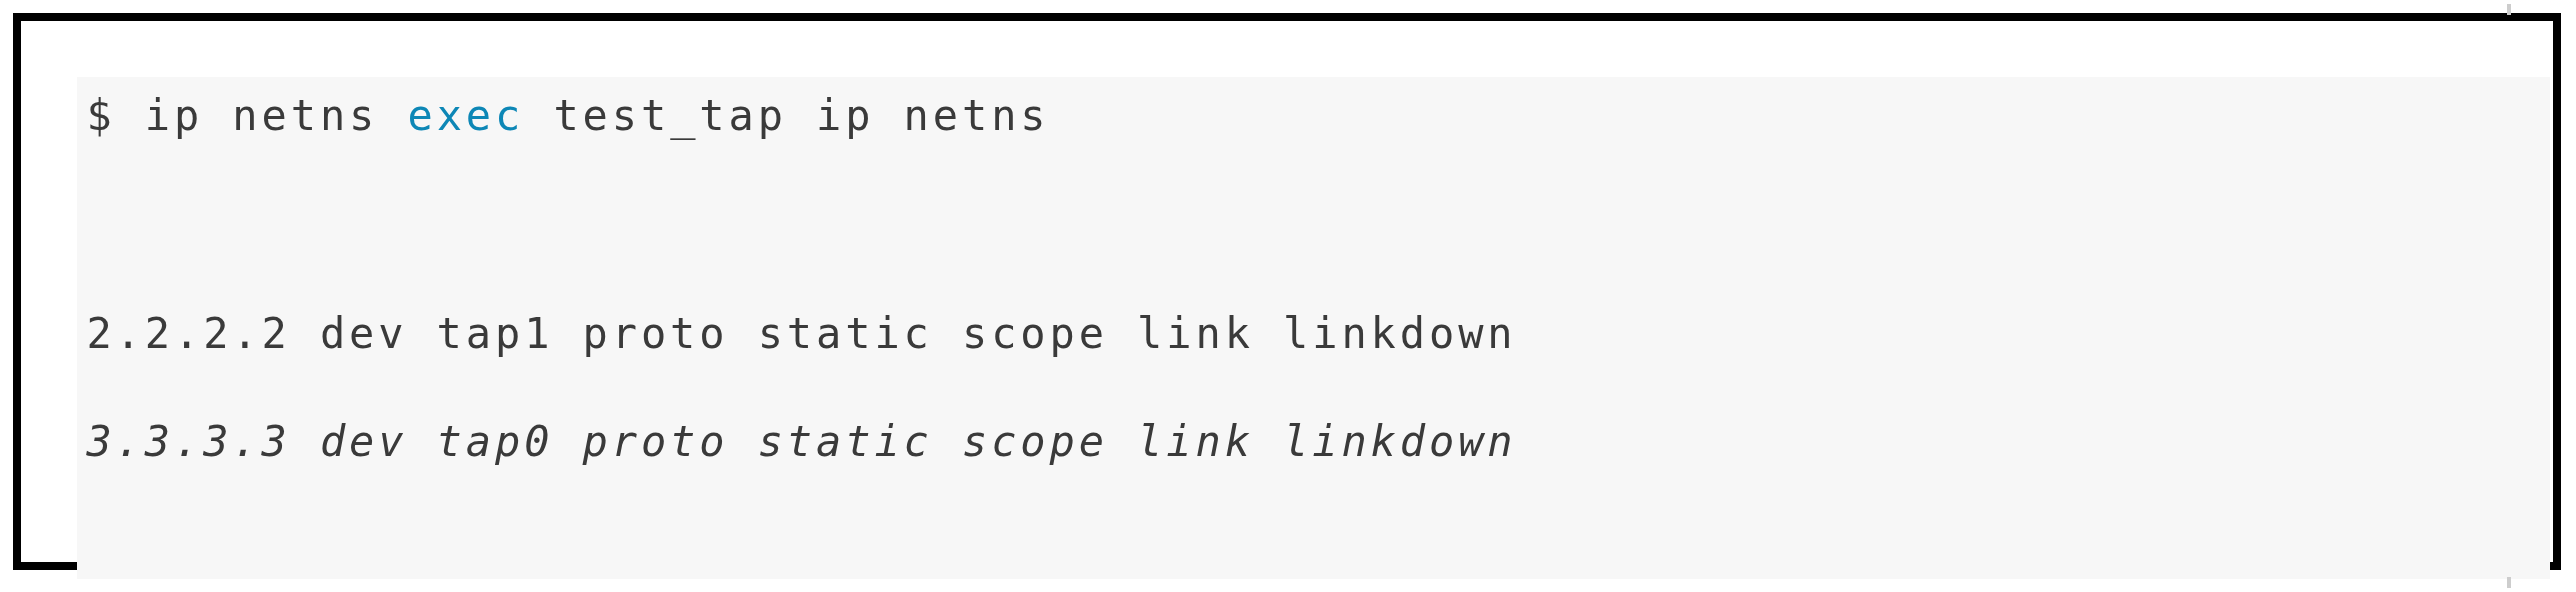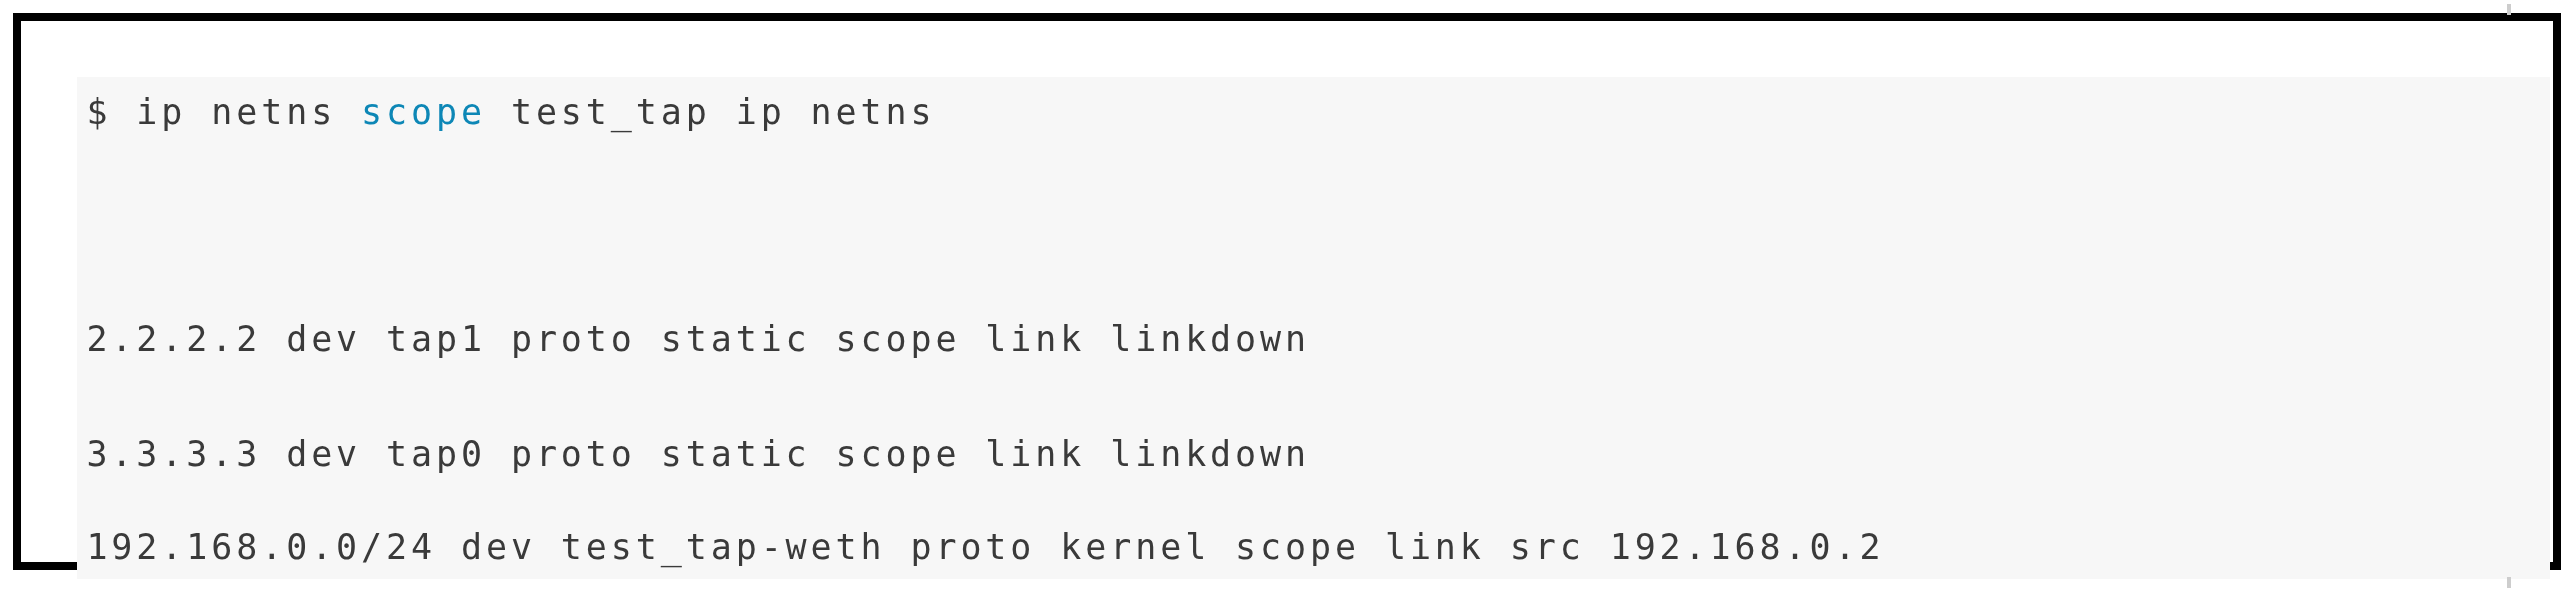--- a/index.html
+++ b/index.html
@@ -59,42 +59,41 @@
   .code-line {
     position: absolute;
     left: 9.8px;
     white-space: pre;
     font-family: "DejaVu Serif", "Liberation Serif", serif;
     font-size: 0px; 
     line-height: 1;
   }
   .code-line .tok {
     font-family: "DejaVu Sans Mono", "Liberation Mono", monospace;
-    font-size: 35px;
+    font-size: 42px;
     letter-spacing: 3.9px;
     color: #3a3a3a;
     white-space: pre;
   }
   .code-line .tok.kw {
     color: #0d87b6;
   }
 
   .line-0 { top: 18px; }
   .line-1 { top: 127px; }
-  .line-2 { top: 245px; }
-  .line-3 { top: 360px; }
+  .line-2 { top: 236px; }
+  .line-3 { top: 344px; font-style: italic; }
   .line-4 { top: 453px; }
 </style>
 </head>
 <body>
 
 <div id="terminal-frame">
   <div id="code-block">
-    <div class="code-line line-0"><span class="tok">$ ip netns </span><span class="tok kw">scope</span><span class="tok"> test_tap ip netns</span></div>
+    <div class="code-line line-0"><span class="tok">$ ip netns </span><span class="tok kw">exec</span><span class="tok"> test_tap ip netns</span></div>
     <div class="code-line line-2"><span class="tok">2.2.2.2 dev tap1 proto static scope link linkdown</span></div>
     <div class="code-line line-3"><span class="tok">3.3.3.3 dev tap0 proto static scope link linkdown</span></div>
-    <div class="code-line line-4"><span class="tok">192.168.0.0/24 dev test_tap-weth proto kernel scope link src 192.168.0.2</span></div>
   </div>
 </div>
 
 <div id="top-tick-mark"></div>
 <div id="bottom-tick-mark"></div>
 
 
 </body></html>

